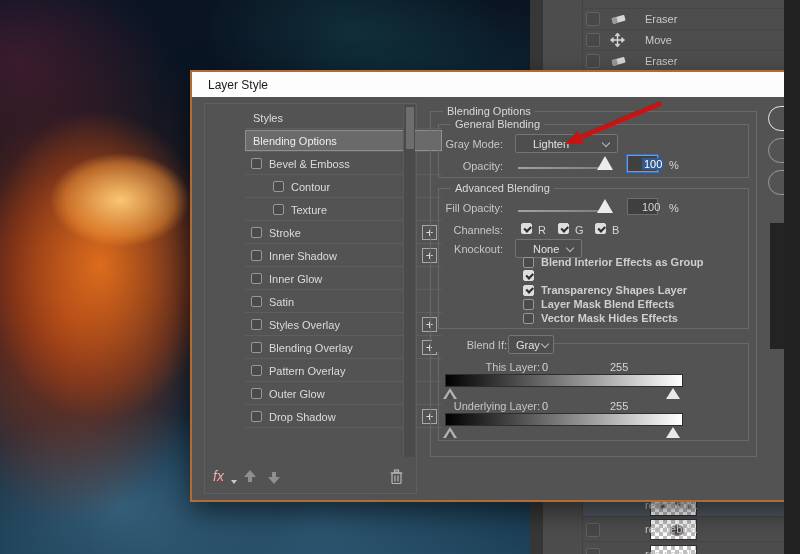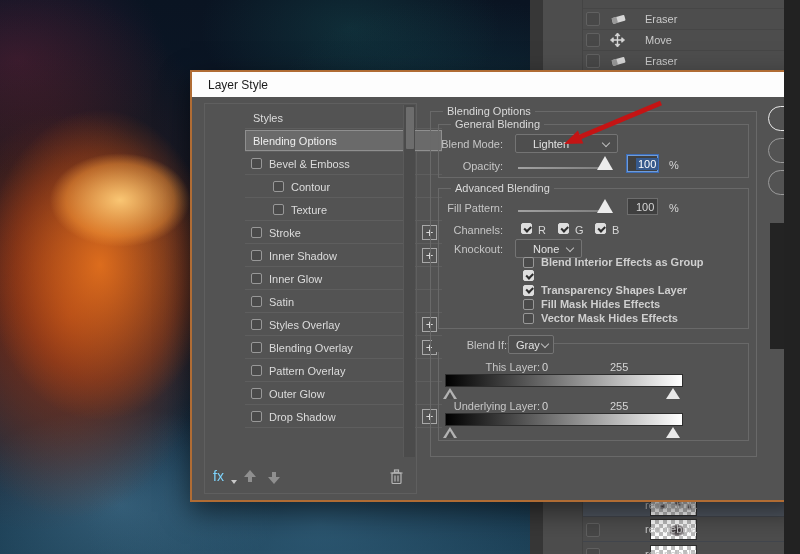--- a/index.html
+++ b/index.html
@@ -48,41 +48,41 @@
   .s-row.selected{background:#6a6a6a;box-shadow:inset 0 0 0 1px #8f8f8f;}
   .s-label{font-size:11px;color:#dcdcdc;white-space:nowrap;}
   .cbx{position:relative;width:11px;height:11px;border:1px solid #989898;border-radius:2px;background:#4a4a4a;margin-right:7px;flex:none;box-sizing:border-box;}
   .cbx.checked{background:#dedede;border-color:#dedede;}
   .cbx.checked::after{content:"";position:absolute;left:1.5px;top:1.5px;width:5px;height:2.5px;border-left:2px solid #2d2d2d;border-bottom:2px solid #2d2d2d;transform:rotate(-45deg);}
   .plus-btn{position:absolute;right:5px;top:3px;width:15px;height:15px;border:1px solid #a8a8a8;color:#dcdcdc;font-size:13px;line-height:13px;text-align:center;box-sizing:border-box;}
   .plus-btn::before{content:"+";}
   .sb-track{position:absolute;right:1px;top:1px;width:12px;height:352px;background:#4b4b4b;border-left:1px solid #5a5a5a;box-sizing:border-box;}
   .sb-thumb{position:absolute;left:2px;top:2px;width:8px;height:42px;background:#6d6d6d;border-radius:1px;}
   .fx-bar{position:absolute;left:0;bottom:3px;width:100%;height:22px;}
-  .fx-btn{position:absolute;left:8px;top:0;font-size:14px;color:#7dd3fc;}
+  .fx-btn{position:absolute;left:8px;top:0;font-size:14px;font-style:italic;color:#fca5a5;}
   .fx-caret{position:absolute;left:26px;top:12px;width:0;height:0;border-left:3px solid transparent;border-right:3px solid transparent;border-top:4px solid #c9c9c9;}
   .arr{position:absolute;top:2px;width:14px;height:14px;}
   .arr .head{position:absolute;left:1px;width:0;height:0;border-left:6px solid transparent;border-right:6px solid transparent;}
   .arr .stem{position:absolute;left:5px;width:4px;height:6px;background:#8f8f8f;}
   .arr.up .head{top:0;border-bottom:7px solid #8f8f8f;}
   .arr.up .stem{top:6px;}
   .arr.down .head{bottom:0;border-top:7px solid #8f8f8f;}
   .arr.down .stem{bottom:6px;}
   .trash{position:absolute;left:184px;top:0;line-height:0;}
   
   .outer-box{position:absolute;left:238px;top:39px;width:327px;height:346px;border:1px solid #696969;box-sizing:border-box;}
   .grp{position:absolute;border:1px solid #696969;box-sizing:border-box;}
   .grp-label,.outer-label{position:absolute;top:-7px;left:12px;background:#535353;padding:0 4px;font-size:11px;color:#dadada;white-space:nowrap;}
   .lbl{position:absolute;font-size:11px;color:#c6c6c6;text-align:right;white-space:nowrap;}
   .val{position:absolute;font-size:11px;color:#d6d6d6;white-space:nowrap;}
   .dd{position:absolute;height:19px;background:#4e4e4e;border:1px solid #747474;border-radius:2px;box-sizing:border-box;display:flex;align-items:center;padding-left:17px;font-size:11px;color:#e2e2e2;}
   .chev{position:absolute;right:8px;top:5px;width:5px;height:5px;border-right:1.5px solid #bdbdbd;border-bottom:1.5px solid #bdbdbd;transform:rotate(45deg);}
   .track{position:absolute;height:2px;background:linear-gradient(to right,#a2a2a2,#7d7d7d);}
   .tri-up{position:absolute;width:0;height:0;border-left:8px solid transparent;border-right:8px solid transparent;border-bottom:14px solid #ececec;}
-  .num-in{position:absolute;width:31px;height:17px;background:#3f3f3f;border:1px solid #6d6d6d;box-sizing:border-box;font-size:11px;color:#d6d6d6;display:flex;align-items:center;padding-left:8px;}
+  .num-in{position:absolute;width:31px;height:17px;background:#3f3f3f;border:1px solid #6d6d6d;box-sizing:border-box;font-size:11px;color:#d6d6d6;display:flex;align-items:center;padding-left:14px;}
   .num-in.focus{border-color:#6f9bd8;box-shadow:0 0 0 1px #3c6db8;background:#404040;}
   .sel-txt{background:#36598c;color:#fff;padding:0 2px;}
   .opt-row{position:absolute;display:flex;align-items:center;font-weight:bold;}
   .opt-row .cbx{margin-right:7px;}
   .opt-lbl{font-size:11px;color:#cfcfcf;white-space:nowrap;}
   .grad-bar{position:absolute;width:238px;height:13px;background:linear-gradient(to right,#000,#fff);border:1px solid #2e2e2e;box-sizing:border-box;}
   .tri-o{position:absolute;width:0;height:0;border-left:7px solid transparent;border-right:7px solid transparent;border-bottom:11px solid #b2b2b2;}
   .tri-o::after{content:"";position:absolute;left:-4px;top:3.5px;border-left:4px solid transparent;border-right:4px solid transparent;border-bottom:7px solid #4a4a4a;}
   .tri-w{position:absolute;width:0;height:0;border-left:7px solid transparent;border-right:7px solid transparent;border-bottom:11px solid #e9e9e9;}
   
@@ -257,37 +257,37 @@
       </div>
     </div>
 
     <div class="outer-box">
       <span class="outer-label">Blending Options</span>
     </div>
 
     <div class="grp" style="left:246px;top:52px;width:311px;height:54px">
       <span class="grp-label">General Blending</span>
     </div>
-    <span class="lbl" style="left:240px;top:66px;width:71px">Blend Mode:</span>
+    <span class="lbl" style="left:240px;top:66px;width:71px">Gray Mode:</span>
     <div class="dd" style="left:323px;top:62px;width:103px">
       <span>Lighten</span>
       <span class="chev"></span>
     </div>
     <span class="lbl" style="left:240px;top:88px;width:71px">Opacity:</span>
     <div class="track" style="left:326px;top:95px;width:88px"></div>
     <div class="tri-up" style="left:405px;top:84px"></div>
     <div class="num-in focus" style="left:435px;top:83px">
       <span class="sel-txt">100</span>
     </div>
     <span class="val" style="left:477px;top:87px">%</span>
 
     <div class="grp" style="left:246px;top:116px;width:311px;height:141px">
       <span class="grp-label">Advanced Blending</span>
     </div>
-    <span class="lbl" style="left:240px;top:130px;width:71px">Fill Pattern:</span>
+    <span class="lbl" style="left:240px;top:130px;width:71px">Fill Opacity:</span>
     <div class="track" style="left:326px;top:138px;width:88px"></div>
     <div class="tri-up" style="left:405px;top:127px"></div>
     <div class="num-in" style="left:435px;top:126px">
       <span>100</span>
     </div>
     <span class="val" style="left:477px;top:130px">%</span>
 
     <span class="lbl" style="left:240px;top:152px;width:71px">Channels:</span>
     <span class="cbx checked" style="position:absolute;left:329px;top:151px"></span>
     <span class="val" style="left:346px;top:152px">R</span>
@@ -308,21 +308,21 @@
     </div>
     <div class="opt-row" style="left:331px;top:198px">
       <span class="cbx checked"></span>
     </div>
     <div class="opt-row" style="left:331px;top:212px">
       <span class="cbx checked"></span>
       <span class="opt-lbl">Transparency Shapes Layer</span>
     </div>
     <div class="opt-row" style="left:331px;top:226px">
       <span class="cbx"></span>
-      <span class="opt-lbl">Fill Mask Hides Effects</span>
+      <span class="opt-lbl">Layer Mask Blend Effects</span>
     </div>
     <div class="opt-row" style="left:331px;top:240px">
       <span class="cbx"></span>
       <span class="opt-lbl">Vector Mask Hides Effects</span>
     </div>
 
     <div class="grp" style="left:246px;top:271px;width:311px;height:98px"></div>
     <span class="lbl" style="left:240px;top:266px;width:71px;background:#535353;padding:1px 0 1px 4px">Blend If:</span>
     <div class="dd" style="left:316px;top:263px;width:46px;padding-left:7px">
       <span>Gray</span>

